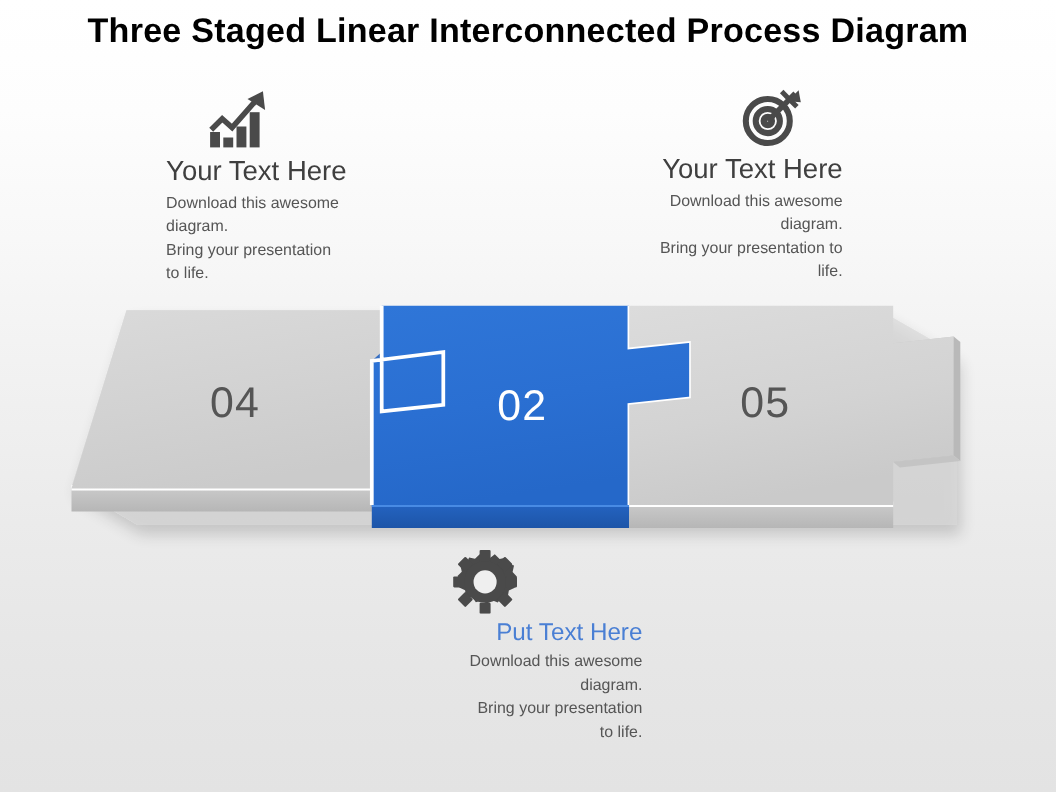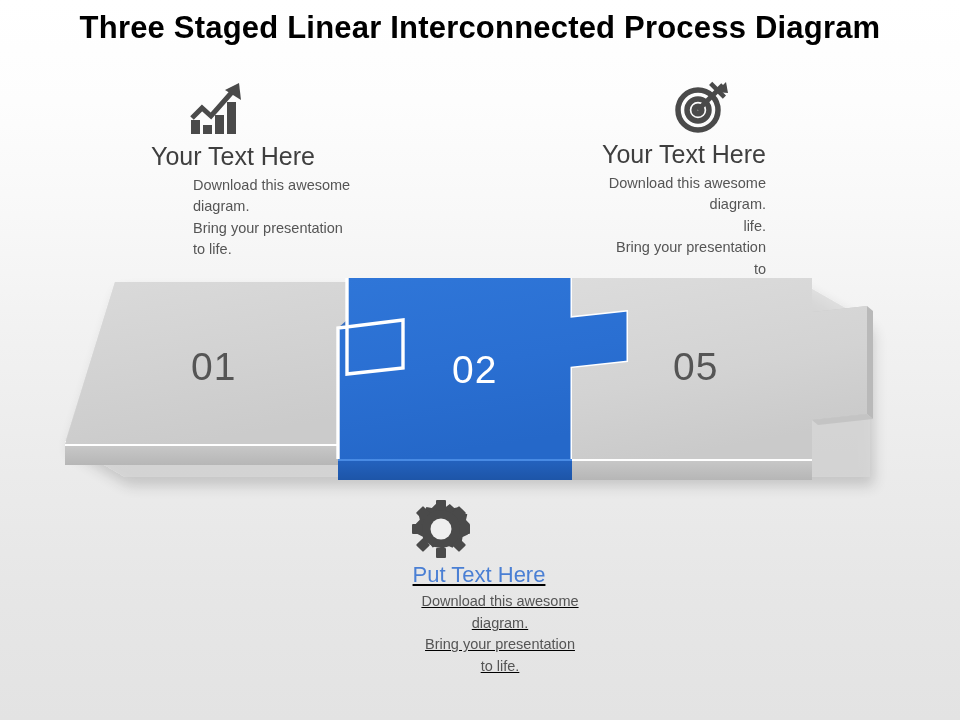--- a/index.html
+++ b/index.html
@@ -52,21 +52,20 @@
     color: #4a7fd4;
   }
   .block .body {
     font-size: 14.5px;
     color: #555555;
     line-height: 1.48;
     margin-top: 4px;
   }
   .block .body .ln {
     display: block;
-    margin-left: 42px;
   }
 
   
   #block-left {
     left: 151px;
     top: 82px;
     width: 200px;
     text-align: left;
   }
   #block-left .icon-wrap { text-align: left; padding-left: 38px; }
@@ -78,22 +77,21 @@
     width: 200px;
     text-align: right;
   }
   #block-right .icon-wrap { text-align: right; padding-right: 36px; }
 
   
   #block-bottom {
     left: 374px;
     top: 500px;
     width: 210px;
-    text-align: center;
-    text-decoration: underline;
+    text-align: right;
   }
   #block-bottom .icon-wrap { text-align: left; padding-left: 36px; height: 60px; }
   #block-bottom .heading { font-size: 22px; }
 
   
   #puzzle {
     position: absolute;
     left: 55px;
     top: 262px;
   }
@@ -194,21 +192,21 @@
         <polygon points="517,16 757,16 757,50 812,44 812,152 757,158 757,197 517,197 517,106 573,100 573,48 517,54" fill="url(#gTop03)"></polygon>
 
         <polygon points="812,44 818,49 818,157 812,152" fill="#b9b9b9"></polygon>
         <polygon points="757,158 812,152 818,157 763,163" fill="#c4c4c4"></polygon>
       </g>
     </svg>
 
     
   </div>
 
-  <span class="num dark" id="num-01">01</span>
+  <span class="num dark" id="num-01">04</span>
   <span class="num light" id="num-02">02</span>
   <span class="num dark" id="num-03">05</span>
 
   <div class="block" id="block-left">
     <span class="icon-wrap">
       <svg width="56" height="54" viewBox="0 0 56 54">
         <g fill="#4a4a4a">
           <rect x="2" y="38" width="9" height="14"></rect>
           <rect x="14" y="43" width="9" height="9"></rect>
           <rect x="26" y="33" width="9" height="19"></rect>
@@ -240,22 +238,22 @@
           <polygon points="52,2 54,13 42,12"></polygon>
           <rect x="38" y="2" width="4.5" height="11" transform="rotate(-45 40 7)"></rect>
           <rect x="44" y="8" width="4.5" height="11" transform="rotate(-45 46 13)"></rect>
         </g>
       </svg>
     </span>
     <div class="heading">Your Text Here</div>
     <div class="body">
       <span class="ln">Download this awesome</span>
       <span class="ln">diagram.</span>
+      <span class="ln">Bring your presentation to</span>
       <span class="ln">life.</span>
-      <span class="ln">Bring your presentation to</span>
     </div>
   </div>
 
   <div class="block" id="block-bottom">
     <span class="icon-wrap">
       <svg width="60" height="58" viewBox="0 0 60 58">
         <g fill="#4a4a4a">
           <path d="M30,2
                    L35.5,4.2 L39.8,0.9 L44.2,5.1 L49.6,4.0 L51.8,9.6 L57.3,11.2 L56.0,16.9 L59.8,21.0
                    L56.6,25.8 L58.0,31.4 L52.6,33.9 L51.6,39.6 L45.9,40.0 L42.6,44.8 L37.3,42.6 L32.6,45.8

